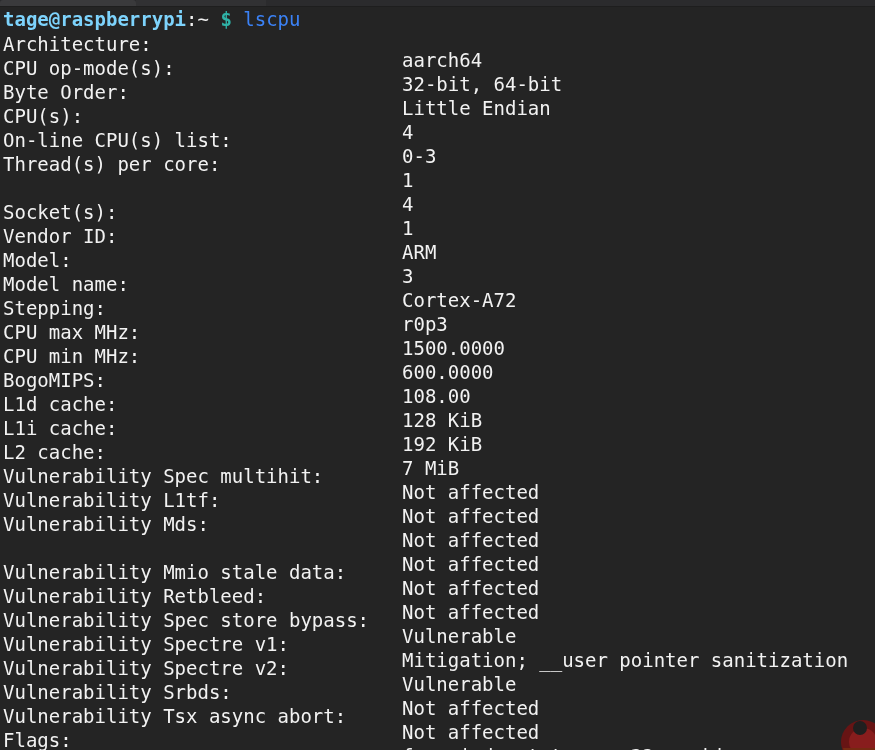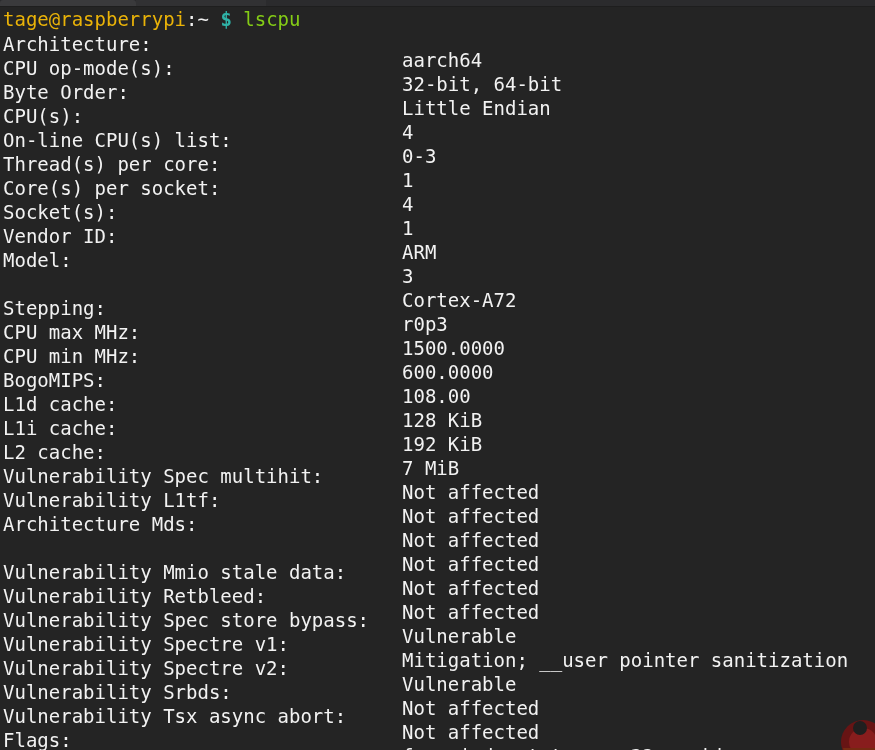--- a/index.html
+++ b/index.html
@@ -72,35 +72,35 @@
     white-space: pre;
   }
 
   
   #prompt-line {
     height: 26px;
     line-height: 26px;
     padding-left: 3px;
   }
   .p-user {
-    color: #eab308;
-    font-weight: normal;
+    color: #7dd3fc;
+    font-weight: bold;
   }
   .p-colon {
     color: #f2f2f2;
   }
   .p-path {
     color: #f2f2f2;
   }
   .p-dollar {
     color: #2fb3a8;
     font-weight: bold;
   }
   .p-cmd {
-    color: #84cc16;
+    color: #3b82f6;
     text-align: center;
   }
 
   
   .kv-row {
     position: relative;
     height: 24px;
     line-height: 24px;
     font-size: 19px;
     color: #f2f2f2;
@@ -145,35 +145,35 @@
 
     <div id="prompt-line" class="term-line"><span class="p-user">tage@raspberrypi</span><span class="p-colon">:</span><span class="p-path">~</span><span class="p-colon"> </span><span class="p-dollar">$</span><span class="p-colon"> </span><span class="p-cmd">lscpu</span></div>
 
     <div id="rows-container">
         <div class="kv-row"><span class="kv-label">Architecture:</span><span class="kv-value">aarch64</span></div>
         <div class="kv-row"><span class="kv-label">CPU op-mode(s):</span><span class="kv-value">32-bit, 64-bit</span></div>
         <div class="kv-row"><span class="kv-label">Byte Order:</span><span class="kv-value">Little Endian</span></div>
         <div class="kv-row"><span class="kv-label">CPU(s):</span><span class="kv-value">4</span></div>
         <div class="kv-row"><span class="kv-label">On-line CPU(s) list:</span><span class="kv-value">0-3</span></div>
         <div class="kv-row"><span class="kv-label">Thread(s) per core:</span><span class="kv-value">1</span></div>
-        <div class="kv-row"><span class="kv-label">Core(s) per socket:</span><span class="kv-value">4</span></div>
+        <div class="kv-row"><span class="kv-value">4</span></div>
         <div class="kv-row"><span class="kv-label">Socket(s):</span><span class="kv-value">1</span></div>
         <div class="kv-row"><span class="kv-label">Vendor ID:</span><span class="kv-value">ARM</span></div>
         <div class="kv-row"><span class="kv-label">Model:</span><span class="kv-value">3</span></div>
-        <div class="kv-row"><span class="kv-value">Cortex-A72</span></div>
+        <div class="kv-row"><span class="kv-label">Model name:</span><span class="kv-value">Cortex-A72</span></div>
         <div class="kv-row"><span class="kv-label">Stepping:</span><span class="kv-value">r0p3</span></div>
         <div class="kv-row"><span class="kv-label">CPU max MHz:</span><span class="kv-value">1500.0000</span></div>
         <div class="kv-row"><span class="kv-label">CPU min MHz:</span><span class="kv-value">600.0000</span></div>
         <div class="kv-row"><span class="kv-label">BogoMIPS:</span><span class="kv-value">108.00</span></div>
         <div class="kv-row"><span class="kv-label">L1d cache:</span><span class="kv-value">128 KiB</span></div>
         <div class="kv-row"><span class="kv-label">L1i cache:</span><span class="kv-value">192 KiB</span></div>
         <div class="kv-row"><span class="kv-label">L2 cache:</span><span class="kv-value">7 MiB</span></div>
         <div class="kv-row"><span class="kv-label">Vulnerability Spec multihit:</span><span class="kv-value">Not affected</span></div>
         <div class="kv-row"><span class="kv-label">Vulnerability L1tf:</span><span class="kv-value">Not affected</span></div>
-        <div class="kv-row"><span class="kv-label">Architecture Mds:</span><span class="kv-value">Not affected</span></div>
+        <div class="kv-row"><span class="kv-label">Vulnerability Mds:</span><span class="kv-value">Not affected</span></div>
         <div class="kv-row"><span class="kv-value">Not affected</span></div>
         <div class="kv-row"><span class="kv-label">Vulnerability Mmio stale data:</span><span class="kv-value">Not affected</span></div>
         <div class="kv-row"><span class="kv-label">Vulnerability Retbleed:</span><span class="kv-value">Not affected</span></div>
         <div class="kv-row"><span class="kv-label">Vulnerability Spec store bypass:</span><span class="kv-value">Vulnerable</span></div>
         <div class="kv-row"><span class="kv-label">Vulnerability Spectre v1:</span><span class="kv-value">Mitigation; __user pointer sanitization</span></div>
         <div class="kv-row"><span class="kv-label">Vulnerability Spectre v2:</span><span class="kv-value">Vulnerable</span></div>
         <div class="kv-row"><span class="kv-label">Vulnerability Srbds:</span><span class="kv-value">Not affected</span></div>
         <div class="kv-row"><span class="kv-label">Vulnerability Tsx async abort:</span><span class="kv-value">Not affected</span></div>
         <div class="kv-row"><span class="kv-label">Flags:</span><span class="kv-value">fp asimd evtstrm crc32 cpuid</span></div>
       </div>

